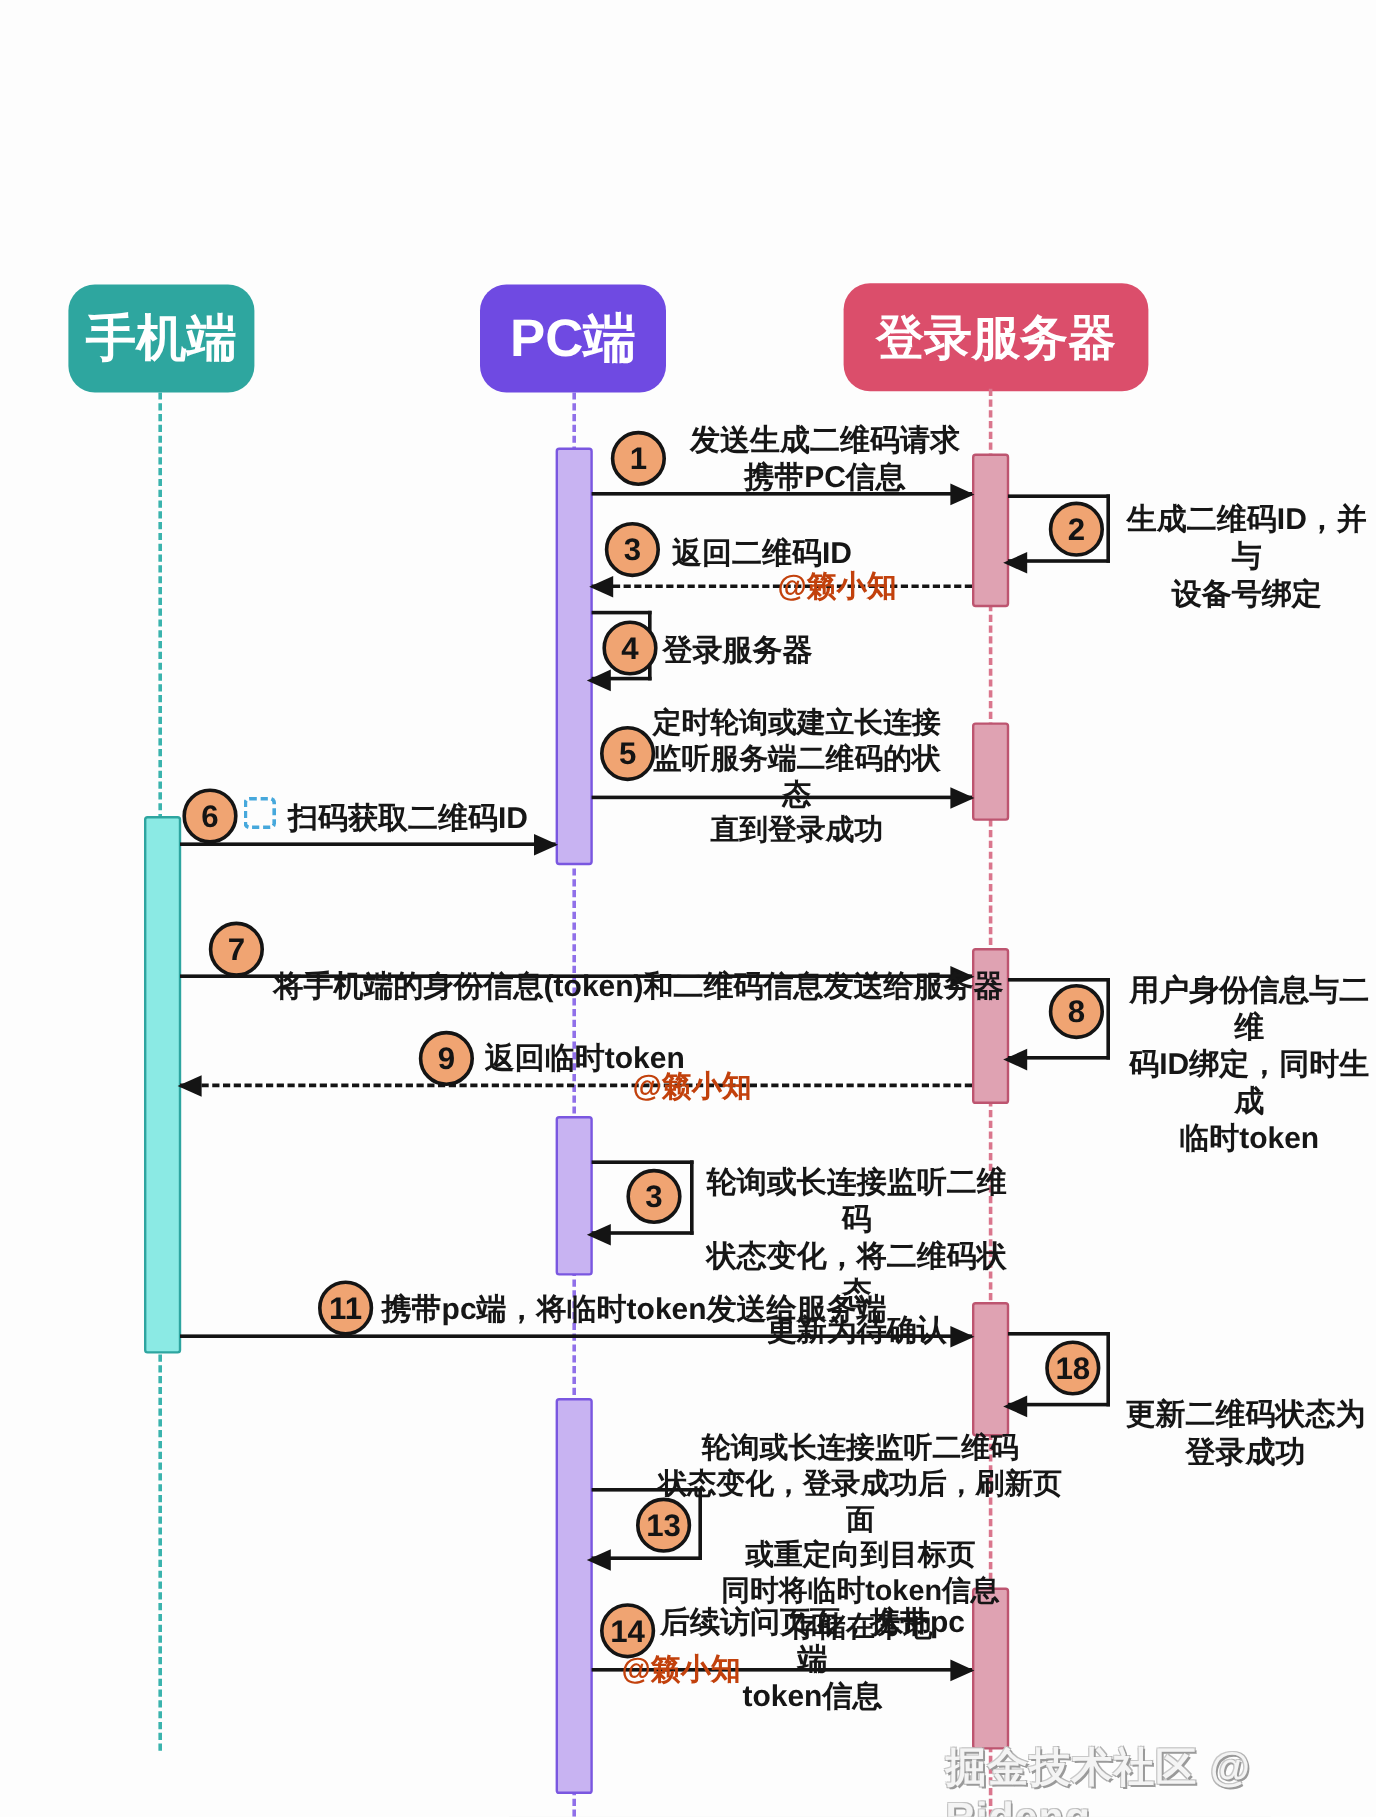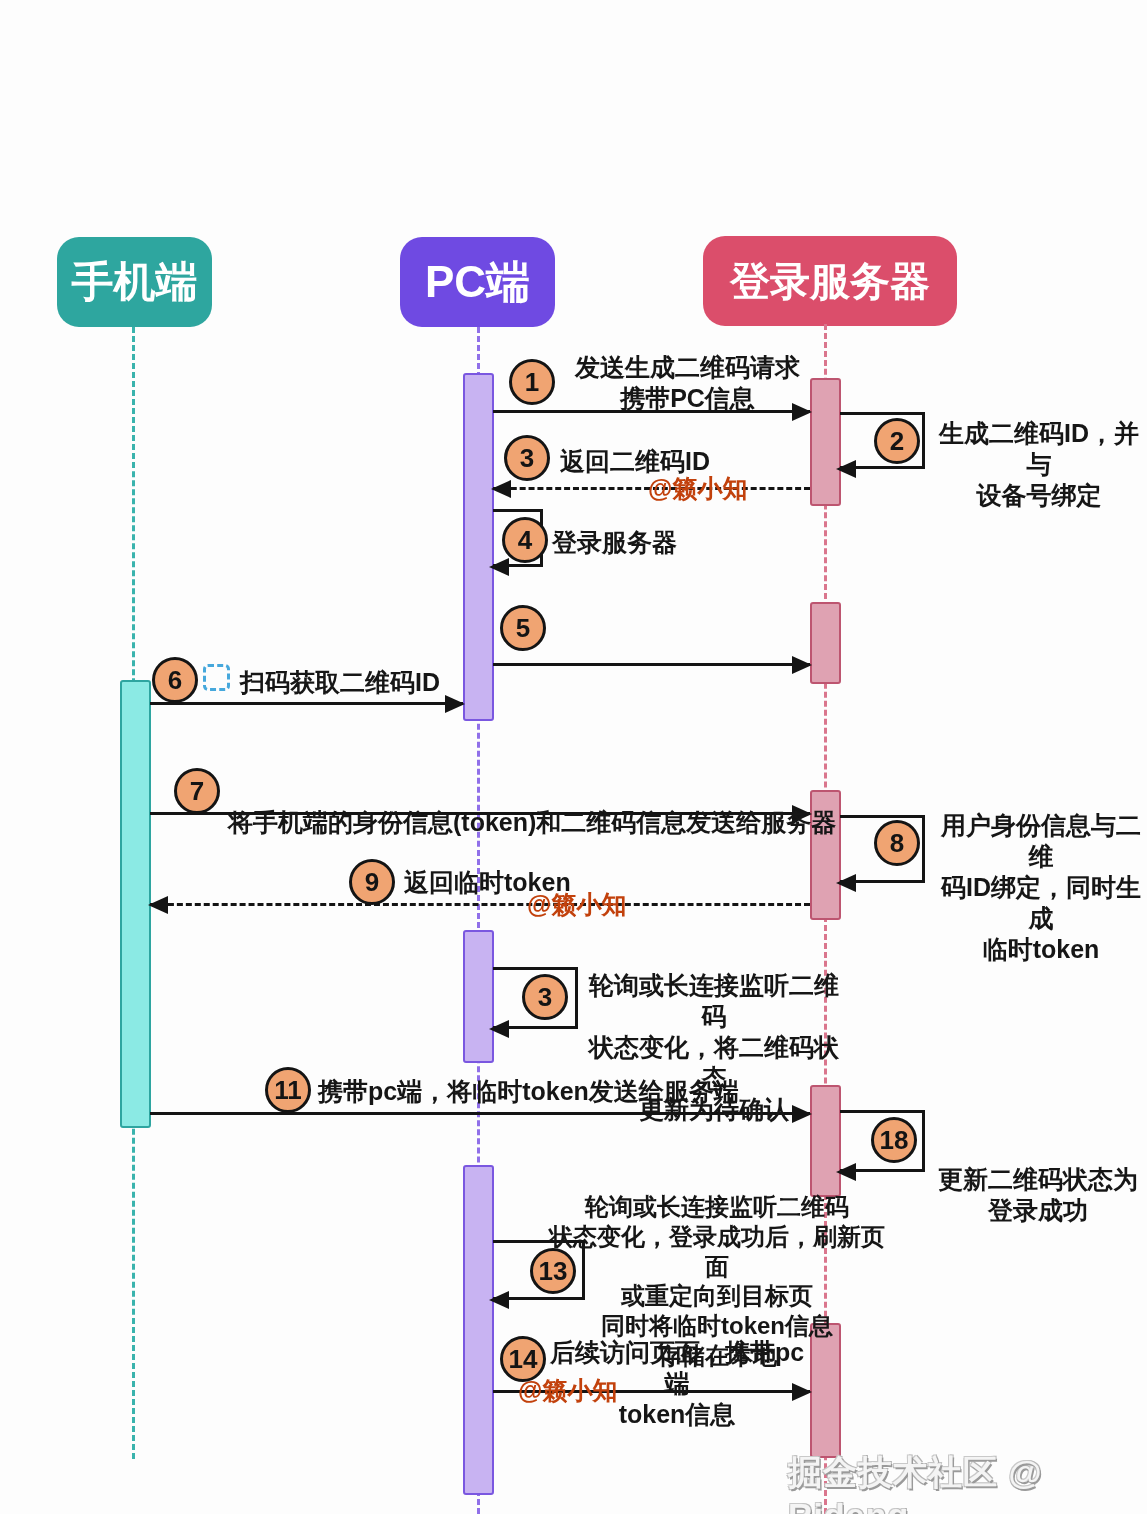--- a/index.html
+++ b/index.html
@@ -134,20 +134,23 @@
   <div class="num" style="left:871px; top:1117px;">18</div>
   <div class="num" style="left:530px; top:1248px;">13</div>
   <div class="num" style="left:500px; top:1336px;">14</div>
 
   <div class="lbl center" style="left:555px; top:352px; width:265px;">发送生成二维码请求
 携带PC信息</div>
   <div class="lbl center" style="left:930px; top:418px; width:218px;">生成二维码ID，并与
 设备号绑定</div>
   <div class="lbl" style="left:560px; top:446px;">返回二维码ID</div>
   <div class="lbl" style="left:552px; top:527px;">登录服务器</div>
+  <div class="lbl center small" style="left:533px; top:588px; width:262px;">定时轮询或建立长连接
+监听服务端二维码的状态
+直到登录成功</div>
   <div class="lbl" style="left:240px; top:667px;">扫码获取二维码ID</div>
   <div class="lbl" style="left:228px; top:777px;margin-top:30px;">将手机端的身份信息(token)和二维码信息发送给服务器</div>
   <div class="lbl center" style="left:930px; top:810px; width:222px;">用户身份信息与二维
 码ID绑定，同时生成
 临时token</div>
   <div class="lbl" style="left:404px; top:867px;">返回临时token</div>
   <div class="lbl center" style="left:578px; top:970px; width:272px;">轮询或长连接监听二维码
 状态变化，将二维码状态
 更新为待确认</div>
   <div class="lbl" style="left:318px; top:1076px;">携带pc端，将临时token发送给服务端</div>

